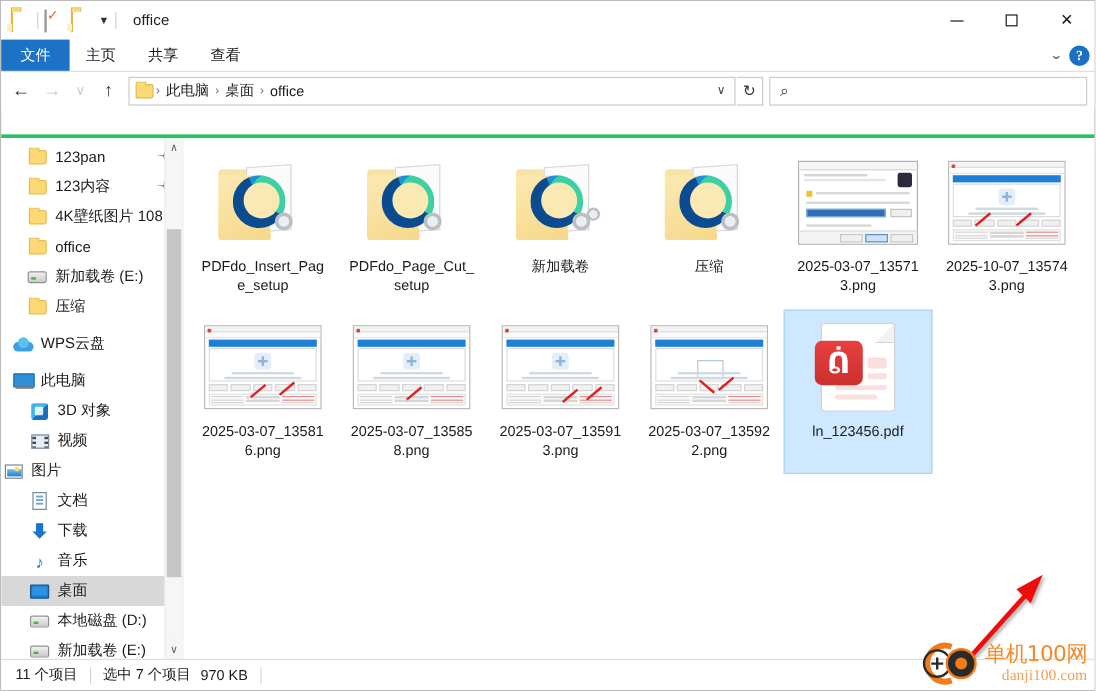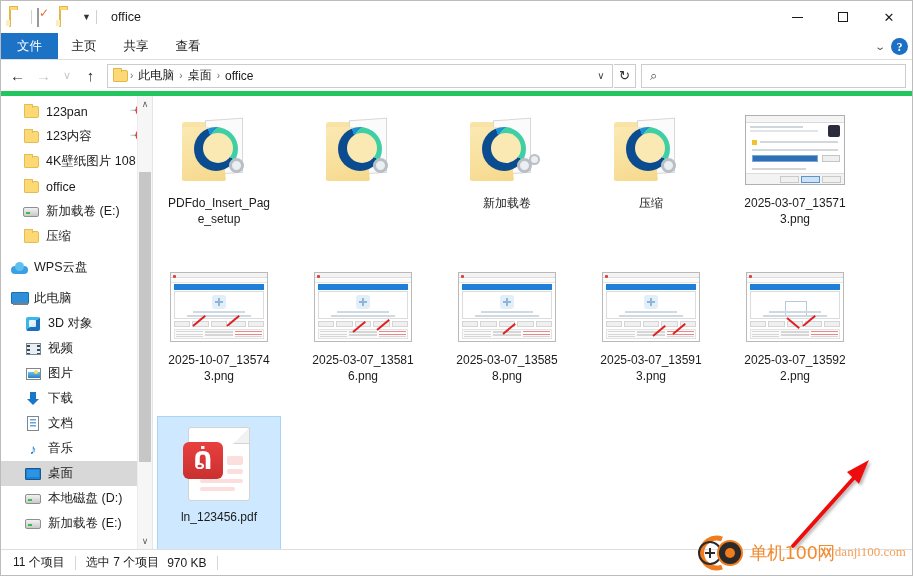--- a/index.html
+++ b/index.html
@@ -146,21 +146,22 @@
     border: 1px solid #cccccc; background:#fff;
     display:flex; align-items:center; padding: 0 4px 0 8px;
     flex: 0 0 265px;
   }
   .search-ph { font-size: 12px; color: #767676; flex: 1 1 auto; }
   .search-icon { font-size: 13px; color: #4a4a4a; }
 
   
   .body {
     flex: 1 1 auto; display: flex; min-height: 0;
-    border-top: 5px solid #22c55e;
+    border-top: 3px solid #22c55e;
+    margin-top: 21px;
   }
 
   
   .sidebar {
     width: 152px; flex: 0 0 152px; position: relative;
     background: #ffffff; overflow: hidden;
     border-right: 1px solid #e6e6e6;
   }
   .tree { padding-top: 3px; }
   .tree-item {
@@ -305,21 +306,21 @@
     position: absolute; left: 1px; right: 1px; top: 60px; height: 290px;
     background: #c6c6c6;
   }
 
   
   .content {
     flex: 1 1 auto; position: relative; overflow: hidden;
     background: #ffffff; padding: 6px 0 0 4px;
   }
   .grid {
-    display: flex; flex-wrap: wrap; align-content: flex-start; gap: 20px;
+    display: flex; flex-wrap: wrap; align-content: flex-start;
   }
   .tile {
     width: 124px; height: 137px;
     display: flex; flex-direction: column; align-items: center;
     padding-top: 6px; cursor: default; border: 1px solid transparent;
   }
   .tile.selected {
     background: #cde8ff; border: 1px solid #a9d5f5;
   }
   .tile-icon {
@@ -493,21 +494,21 @@
   .status-text { font-size: 12px; color: #1b1b1b; }
   .status-div { width: 1px; height: 14px; background: #d6d6d6; margin: 0 10px; }
 
   
   .watermark {
     position: absolute; right: 6px; bottom: 4px;
     display: flex; align-items: center; gap: 4px;
     pointer-events: none;
   }
   .wm-mark { width: 54px; height: 36px; position: relative; }
-  .wm-text { display: flex; flex-direction: row; line-height: 1; }
+  .wm-text { display: flex; flex-direction: column; line-height: 1; text-align: right; }
   .wm-cn {
     font-size: 18px; color: #f28b30; font-family: "DejaVu Sans", sans-serif;
     font-weight: normal; letter-spacing: -0.5px;
   }
   .wm-en {
     font-size: 13px; color: #f2a05a; font-family: "Liberation Serif", serif;
     margin-top: 1px;
   }
 </style>
 </head>
@@ -640,39 +641,39 @@
           <span class="tree-label">3D 对象</span>
         </div>
 
         <div class="tree-item" style="padding-left:22px">
           <span class="ti-icon">
               <span class="ic-video"></span>
             </span>
           <span class="tree-label">视频</span>
         </div>
 
+        <div class="tree-item" style="">
+          <span class="ti-icon">
+              <span class="ic-pic"></span>
+            </span>
+          <span class="tree-label">图片</span>
+        </div>
+
         <div class="tree-item" style="padding-left:22px">
           <span class="ti-icon">
-              <span class="ic-pic"></span>
-            </span>
-          <span class="tree-label">图片</span>
+              <span class="ic-doc"></span>
+            </span>
+          <span class="tree-label">文档</span>
         </div>
 
         <div class="tree-item" style="padding-left:22px">
           <span class="ti-icon">
               <span class="ic-down"></span>
             </span>
           <span class="tree-label">下载</span>
-        </div>
-
-        <div class="tree-item" style="padding-left:22px">
-          <span class="ti-icon">
-              <span class="ic-doc"></span>
-            </span>
-          <span class="tree-label">文档</span>
         </div>
 
         <div class="tree-item" style="padding-left:22px">
           <span class="ti-icon">
               <span class="ic-music">♪</span>
             </span>
           <span class="tree-label">音乐</span>
         </div>
 
         <div class="tree-item selected" style="padding-left:22px">
@@ -726,20 +727,21 @@
         <div class="tile">
           <div class="tile-icon">
             <div class="bigfolder">
               <div class="bf-back"></div>
                 <div class="bf-paper"></div>
               <div class="bf-front"></div>
                 <div class="edge-logo"></div>
               <div class="gear"></div>
             </div>
           </div>
+          <div class="tile-label">PDFdo_Page_Cut_setup</div>
         </div>
 
         <div class="tile">
           <div class="tile-icon">
             <div class="bigfolder">
               <div class="bf-back"></div>
                 <div class="bf-paper"></div>
               <div class="bf-front"></div>
                 <div class="edge-logo"></div>
               <div class="gear"></div>

